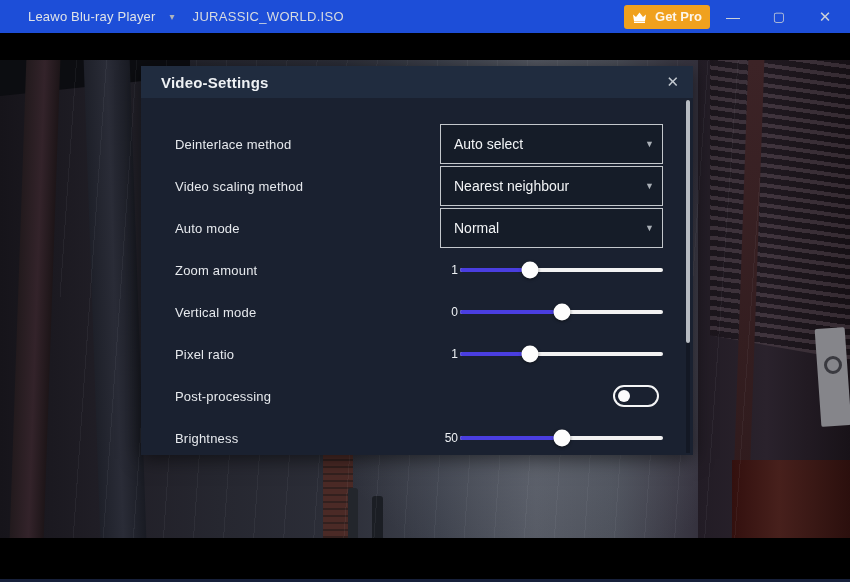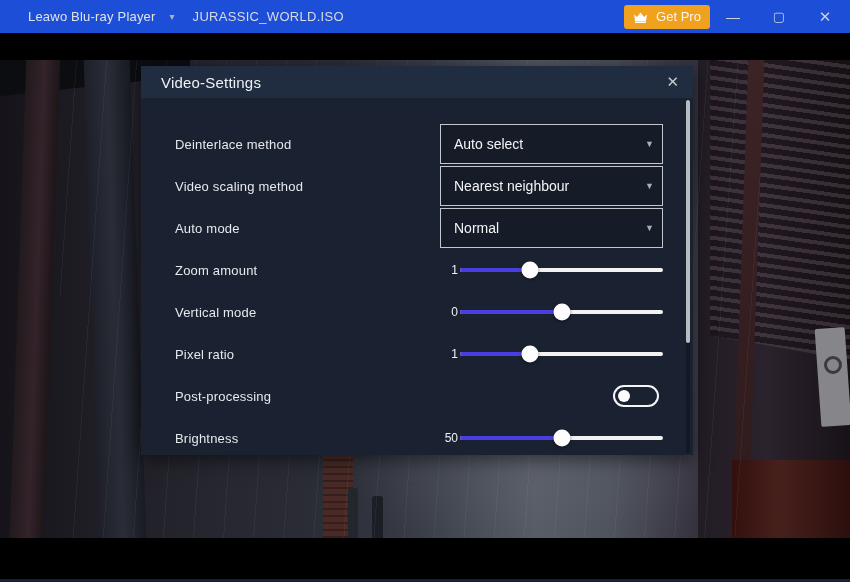--- a/index.html
+++ b/index.html
@@ -9,21 +9,21 @@
   
   .titlebar { position:absolute; top:0; left:0; width:850px; height:33px;
     background:#1d4ed8; display:flex; align-items:center; z-index:30; }
   .app-name { color:#dfe3e8; font-size:13px; margin-left:28px; letter-spacing:.2px; }
   .app-caret { color:#aeb4bc; font-size:10px; margin-left:14px; cursor:pointer; }
   .file-name { color:#d7dbe0; font-size:13px; margin-left:18px; letter-spacing:.3px; }
   .titlebar-right { margin-left:auto; display:flex; align-items:center; height:100%; }
   .getpro-btn { background:#f0a11e; border-radius:3px; height:24px; width:86px;
     display:flex; align-items:center; justify-content:center; gap:8px; cursor:pointer; }
   .getpro-btn svg { display:block; }
-  .getpro-label { color:#fdf6ea; font-size:13px; }
+  .getpro-label { color:#fdf6ea; font-size:13px;font-weight:bold; }
   .win-btn { width:46px; height:100%; display:flex; align-items:center; justify-content:center;
     color:#ccd2d8; font-size:14px; cursor:pointer; }
   .win-btn.max { font-size:13px; }
   .win-btn.close { margin-right:2px; font-size:15px; }
 
   
   .video-area { position:absolute; top:33px; left:0; width:850px; height:549px; background:#000; }
   .video-frame { position:absolute; top:27px; left:0; width:850px; height:478px; overflow:hidden;
     background:linear-gradient(90deg,#16141a 0%,#201e26 12%,#262730 26%,#2c2e38 40%,
       #3d414c 52%,#545862 63%,#4b4f59 72%,#35323e 82%,#231e28 92%,#171319 100%); }
@@ -49,21 +49,21 @@
   .bd-red-door { left:732px; top:400px; width:118px; height:78px;
     background:linear-gradient(90deg,#33100e,#47201c 40%,#2b0f0d); }
   .bd-rain { left:60px; top:0; width:700px; height:478px; opacity:.55;
     background:repeating-linear-gradient(94deg, rgba(0,0,0,0) 0 16px, rgba(205,210,220,.10) 16px 17px, rgba(0,0,0,0) 17px 30px); }
   .bottom-strip { position:absolute; left:0; bottom:0; width:850px; height:3px; background:#17203a; }
 
   
   .dialog { position:absolute; left:141px; top:66px; width:552px; height:389px;
     background:#1a2130; z-index:20; box-shadow:0 4px 18px rgba(0,0,0,.55); overflow:hidden; }
   .dialog-header { height:32px; background:#202c3f; display:flex; align-items:center; }
-  .dialog-title { color:#eef1f4; font-size:15px; margin-left:20px; letter-spacing:.2px; }
+  .dialog-title { color:#eef1f4; font-size:15px; margin-left:20px; letter-spacing:.2px;font-weight:bold; }
   .dialog-close { margin-left:auto; margin-right:14px; color:#c3c9d0; font-size:15px; cursor:pointer; }
   .dialog-body { position:relative; padding:25px 0 0 0; height:357px; }
   .setting-row { height:42px; display:flex; align-items:center; position:relative; }
   .setting-label { color:#e6e9ed; font-size:13px; margin-left:34px; letter-spacing:.2px; }
 
   .dropdown { position:absolute; left:299px; top:50%; transform:translateY(-50%);
     width:223px; height:40px; border:1px solid #c3c7cc; background:#151c28;
     display:flex; align-items:center; cursor:pointer; }
   .dropdown-value { color:#f2f4f6; font-size:14px; margin-left:13px; }
   .dropdown-caret { margin-left:auto; margin-right:8px; color:#a9afb6; font-size:9px; }

